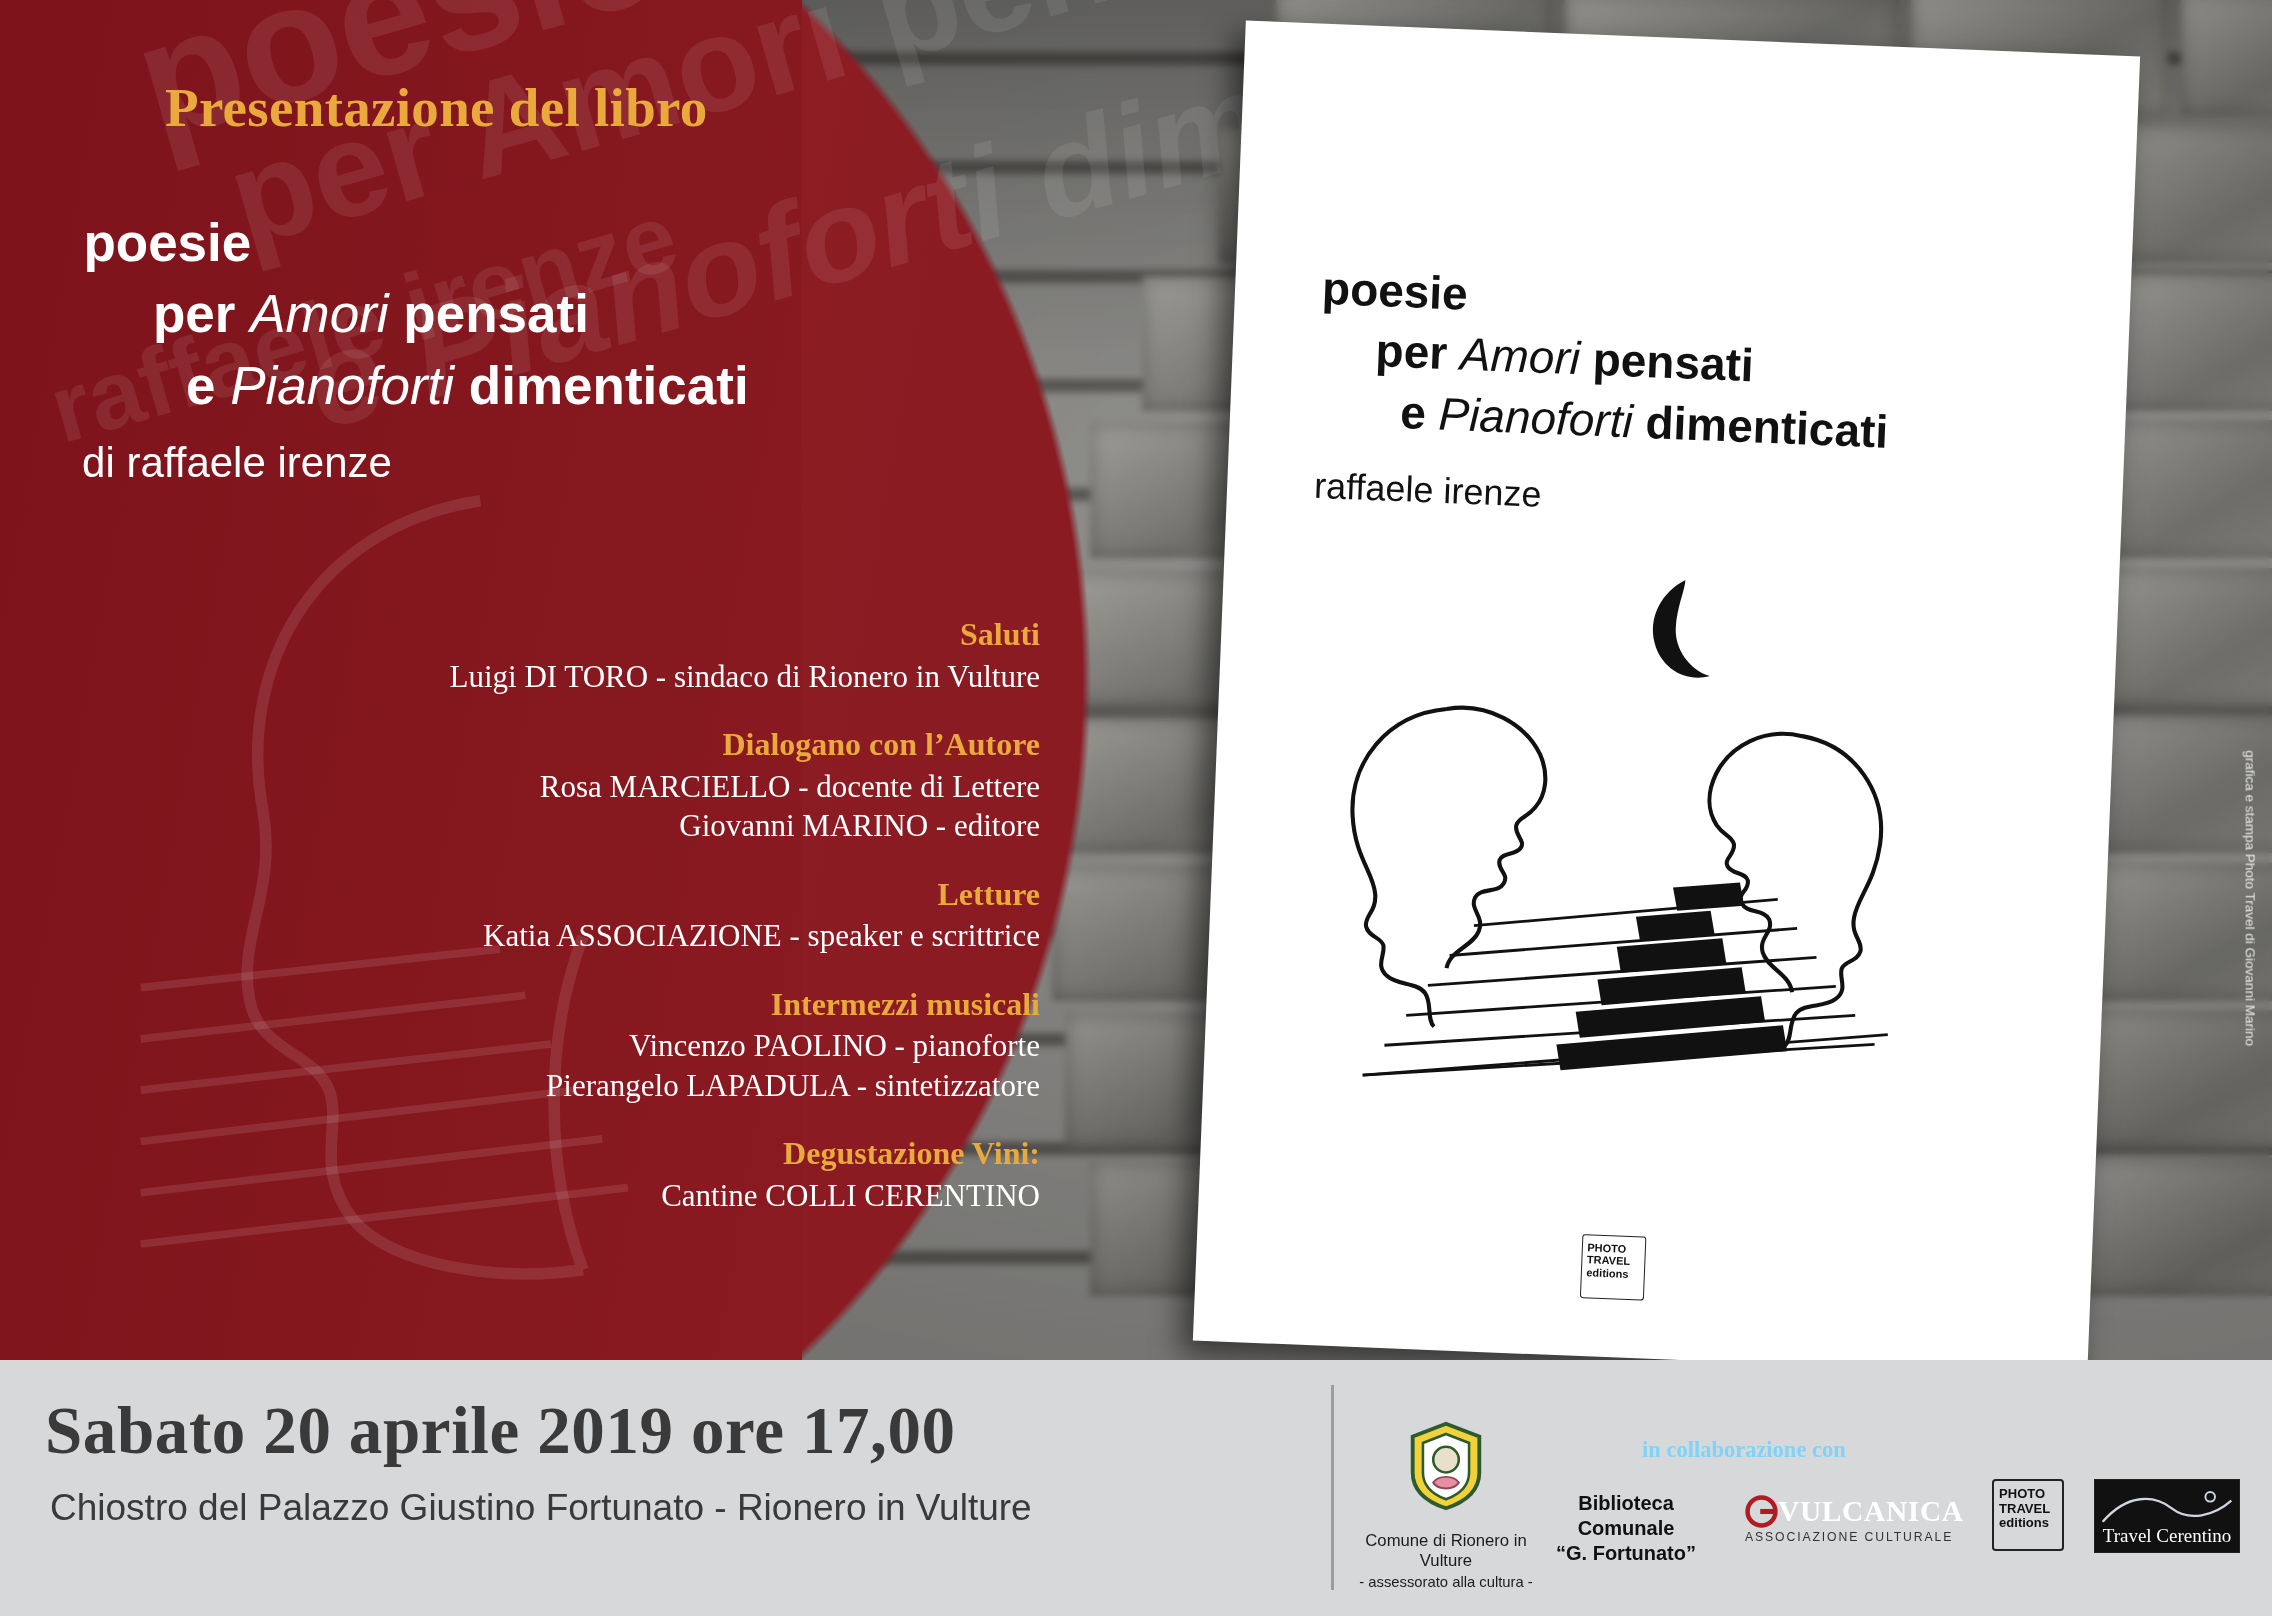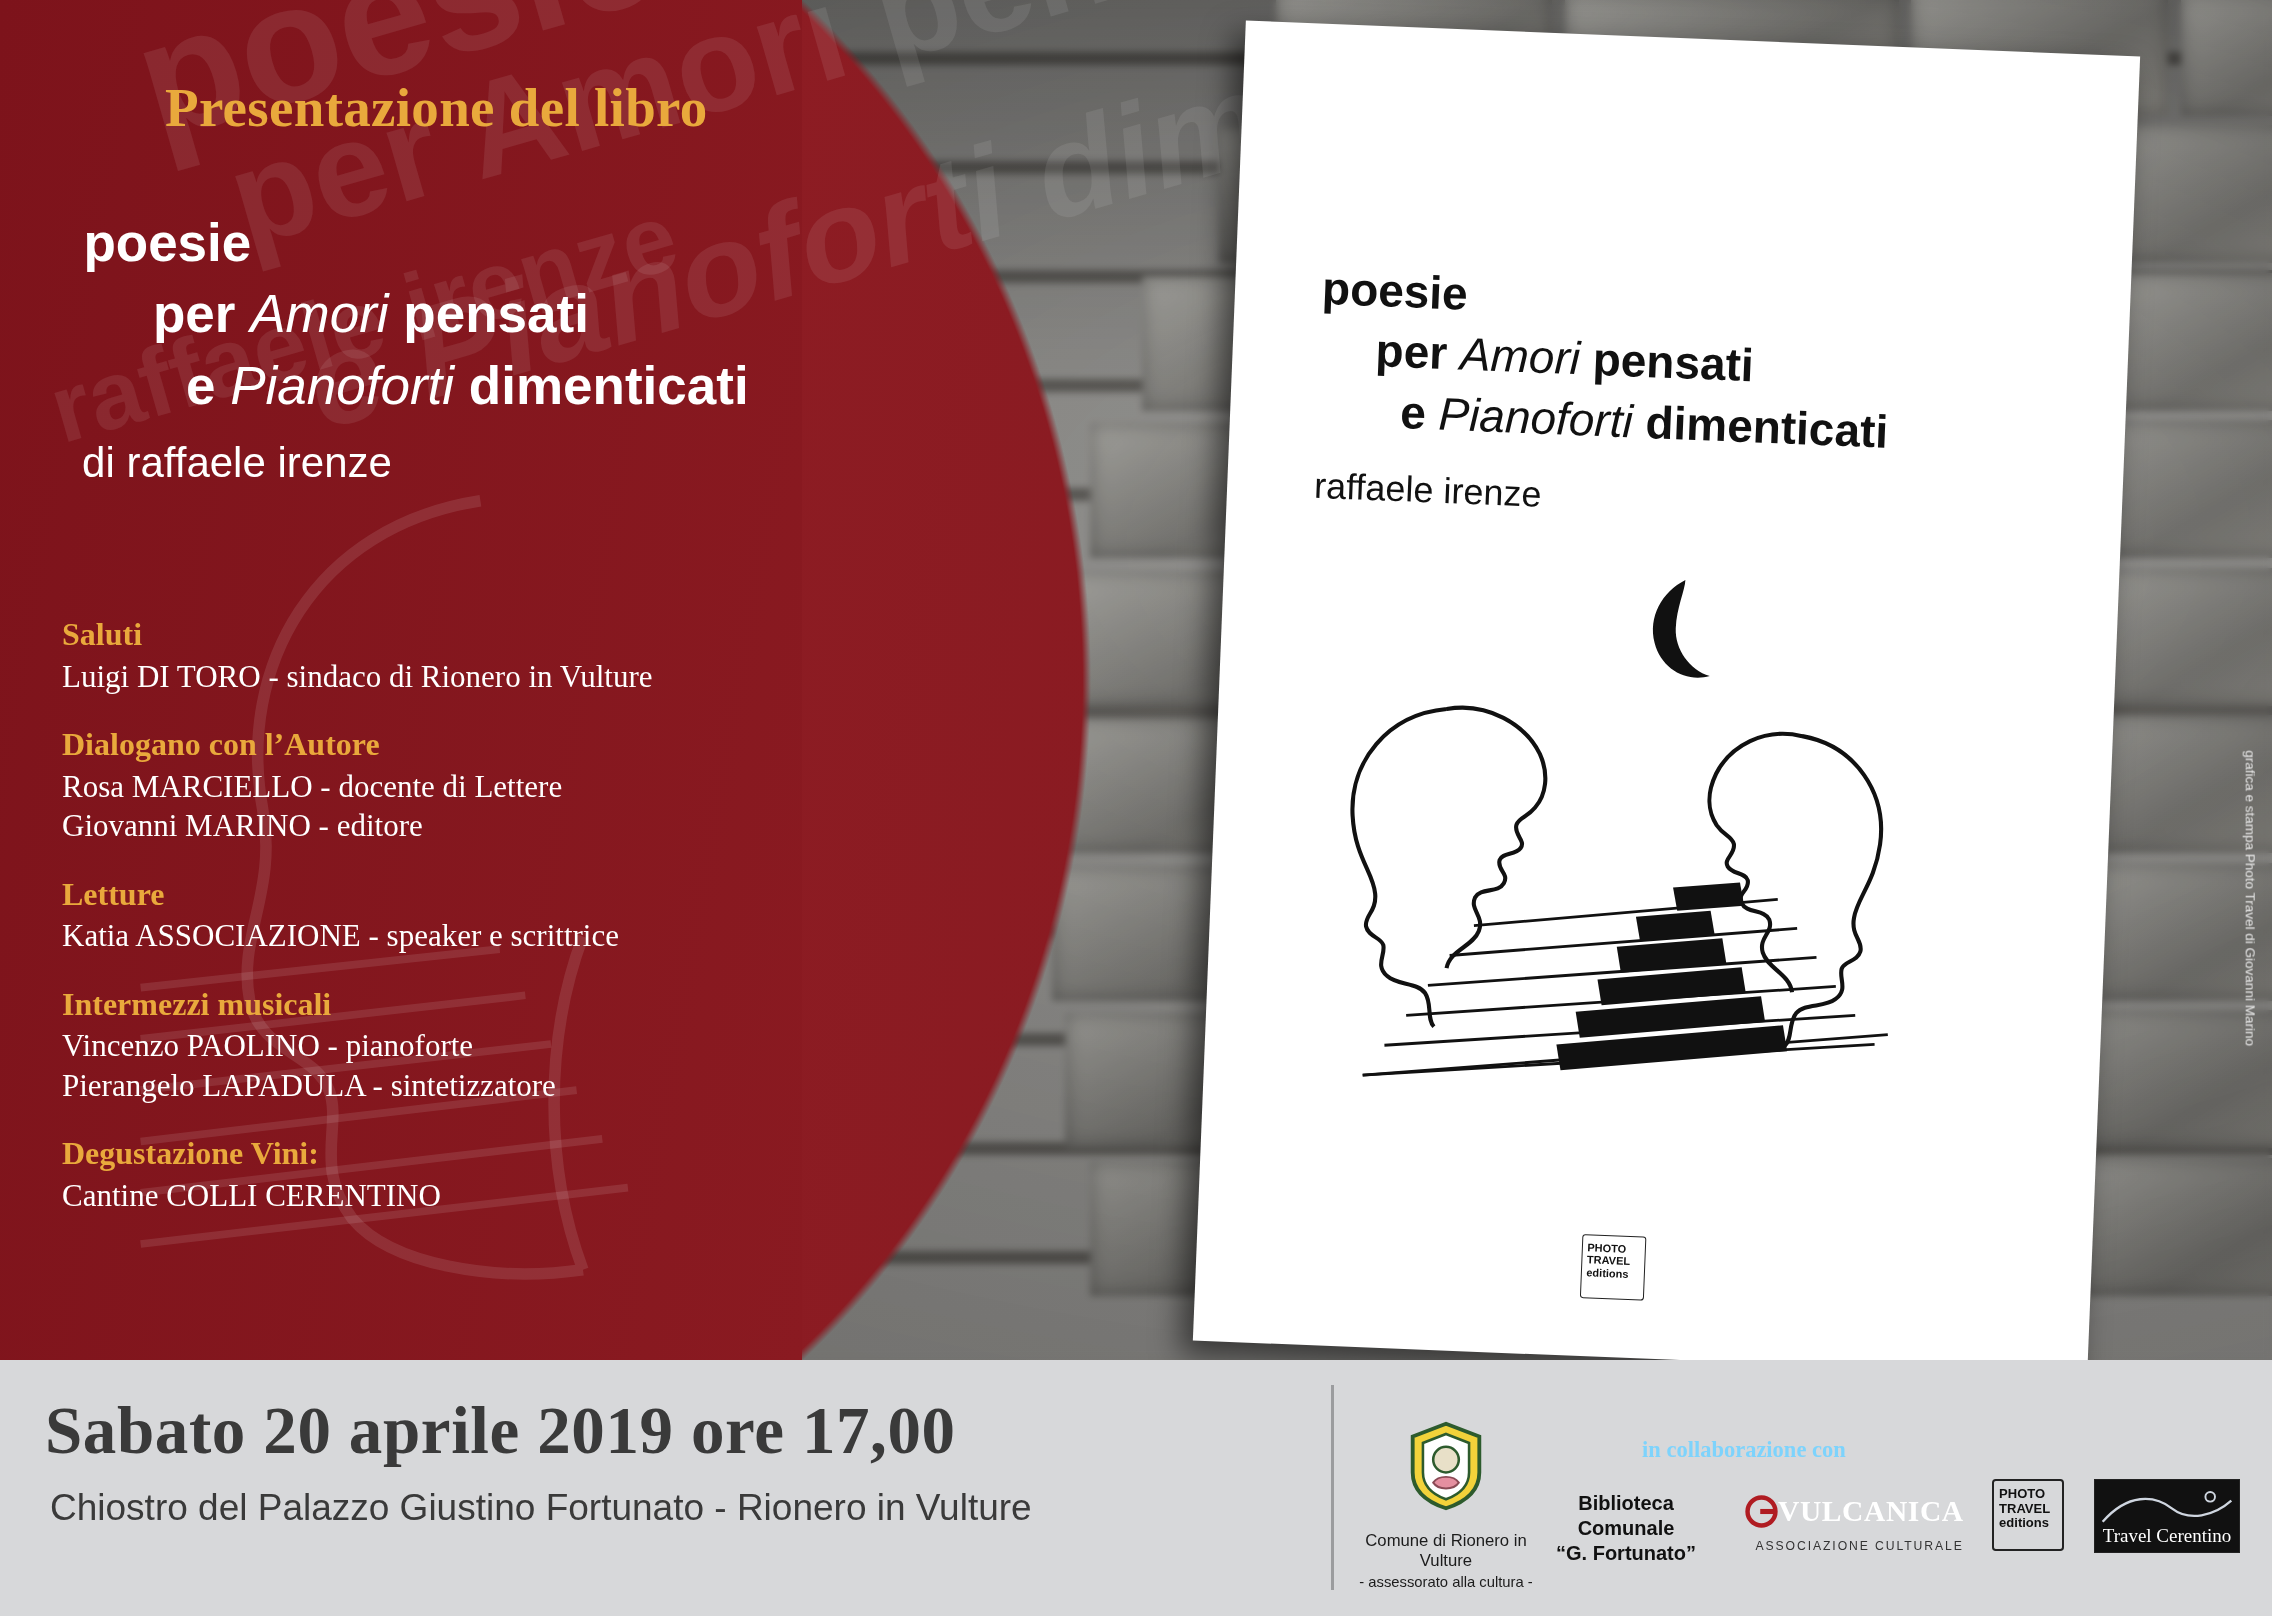--- a/index.html
+++ b/index.html
@@ -62,21 +62,21 @@
   .titleblock{
     position:absolute;left:77px;top:212px;color:#ffffff;
   }
   .t1{font-size:53px;font-weight:700;margin-left:6.4px;}
   .t2{font-size:53px;font-weight:700;margin-left:76px;margin-top:10.3px;}
   .t3{font-size:53px;font-weight:700;margin-left:109px;margin-top:10.3px;}
   .t2 em,.t3 em{font-style:italic;font-weight:400;}
   .author{
     font-size:42px;font-weight:400;color:#ffffff;margin-left:5.1px;margin-top:23px;
   }
-  .sections{position:absolute;left:62px;top:616px;width:962px;}
+  .sections{position:absolute;left:78px;top:616px;width:962px;text-align:right;}
   .sec{margin-bottom:29.5px;}
   .sec-h{
     font-family:"Liberation Serif", serif;
     font-size:32px;font-weight:700;color:#e9a93c;margin-bottom:3.8px;
   }
   .sec-l{
     font-family:"Liberation Serif", serif;
     font-size:31px;color:#ffffff;line-height:1.28;
   }
   
@@ -344,21 +344,21 @@
   <div class="vulcanica">
     <div style="display:flex;align-items:center;">
       <svg width="33" height="33" viewBox="0 0 26 26">
         <circle cx="13" cy="13" r="11" fill="none" stroke="#b01c22" stroke-width="3.5"></circle>
         <rect x="12" y="11" width="12" height="4" fill="#b01c22"></rect>
       </svg>
       <div style="font-family:'Liberation Serif',serif;font-size:29.5px;font-weight:700;color:#ffffff;letter-spacing:0.6px;">
         <span>VULCANICA</span>
       </div>
     </div>
-    <div style="font-size:12.2px;letter-spacing:1.9px;color:#333;text-align:right;margin-top:11px;">ASSOCIAZIONE CULTURALE</div>
+    <div style="font-size:12.2px;letter-spacing:1.9px;color:#333;text-align:left;margin-top:2px;">ASSOCIAZIONE CULTURALE</div>
   </div>
 
   <div class="phototravel-logo">
     <div>PHOTO</div>
     <div>TRAVEL</div>
     <div>editions</div>
   </div>
 
   <div class="colli">
     <svg width="144" height="45" viewBox="0 0 150 46" style="position:absolute;left:0;top:2.6px;">

